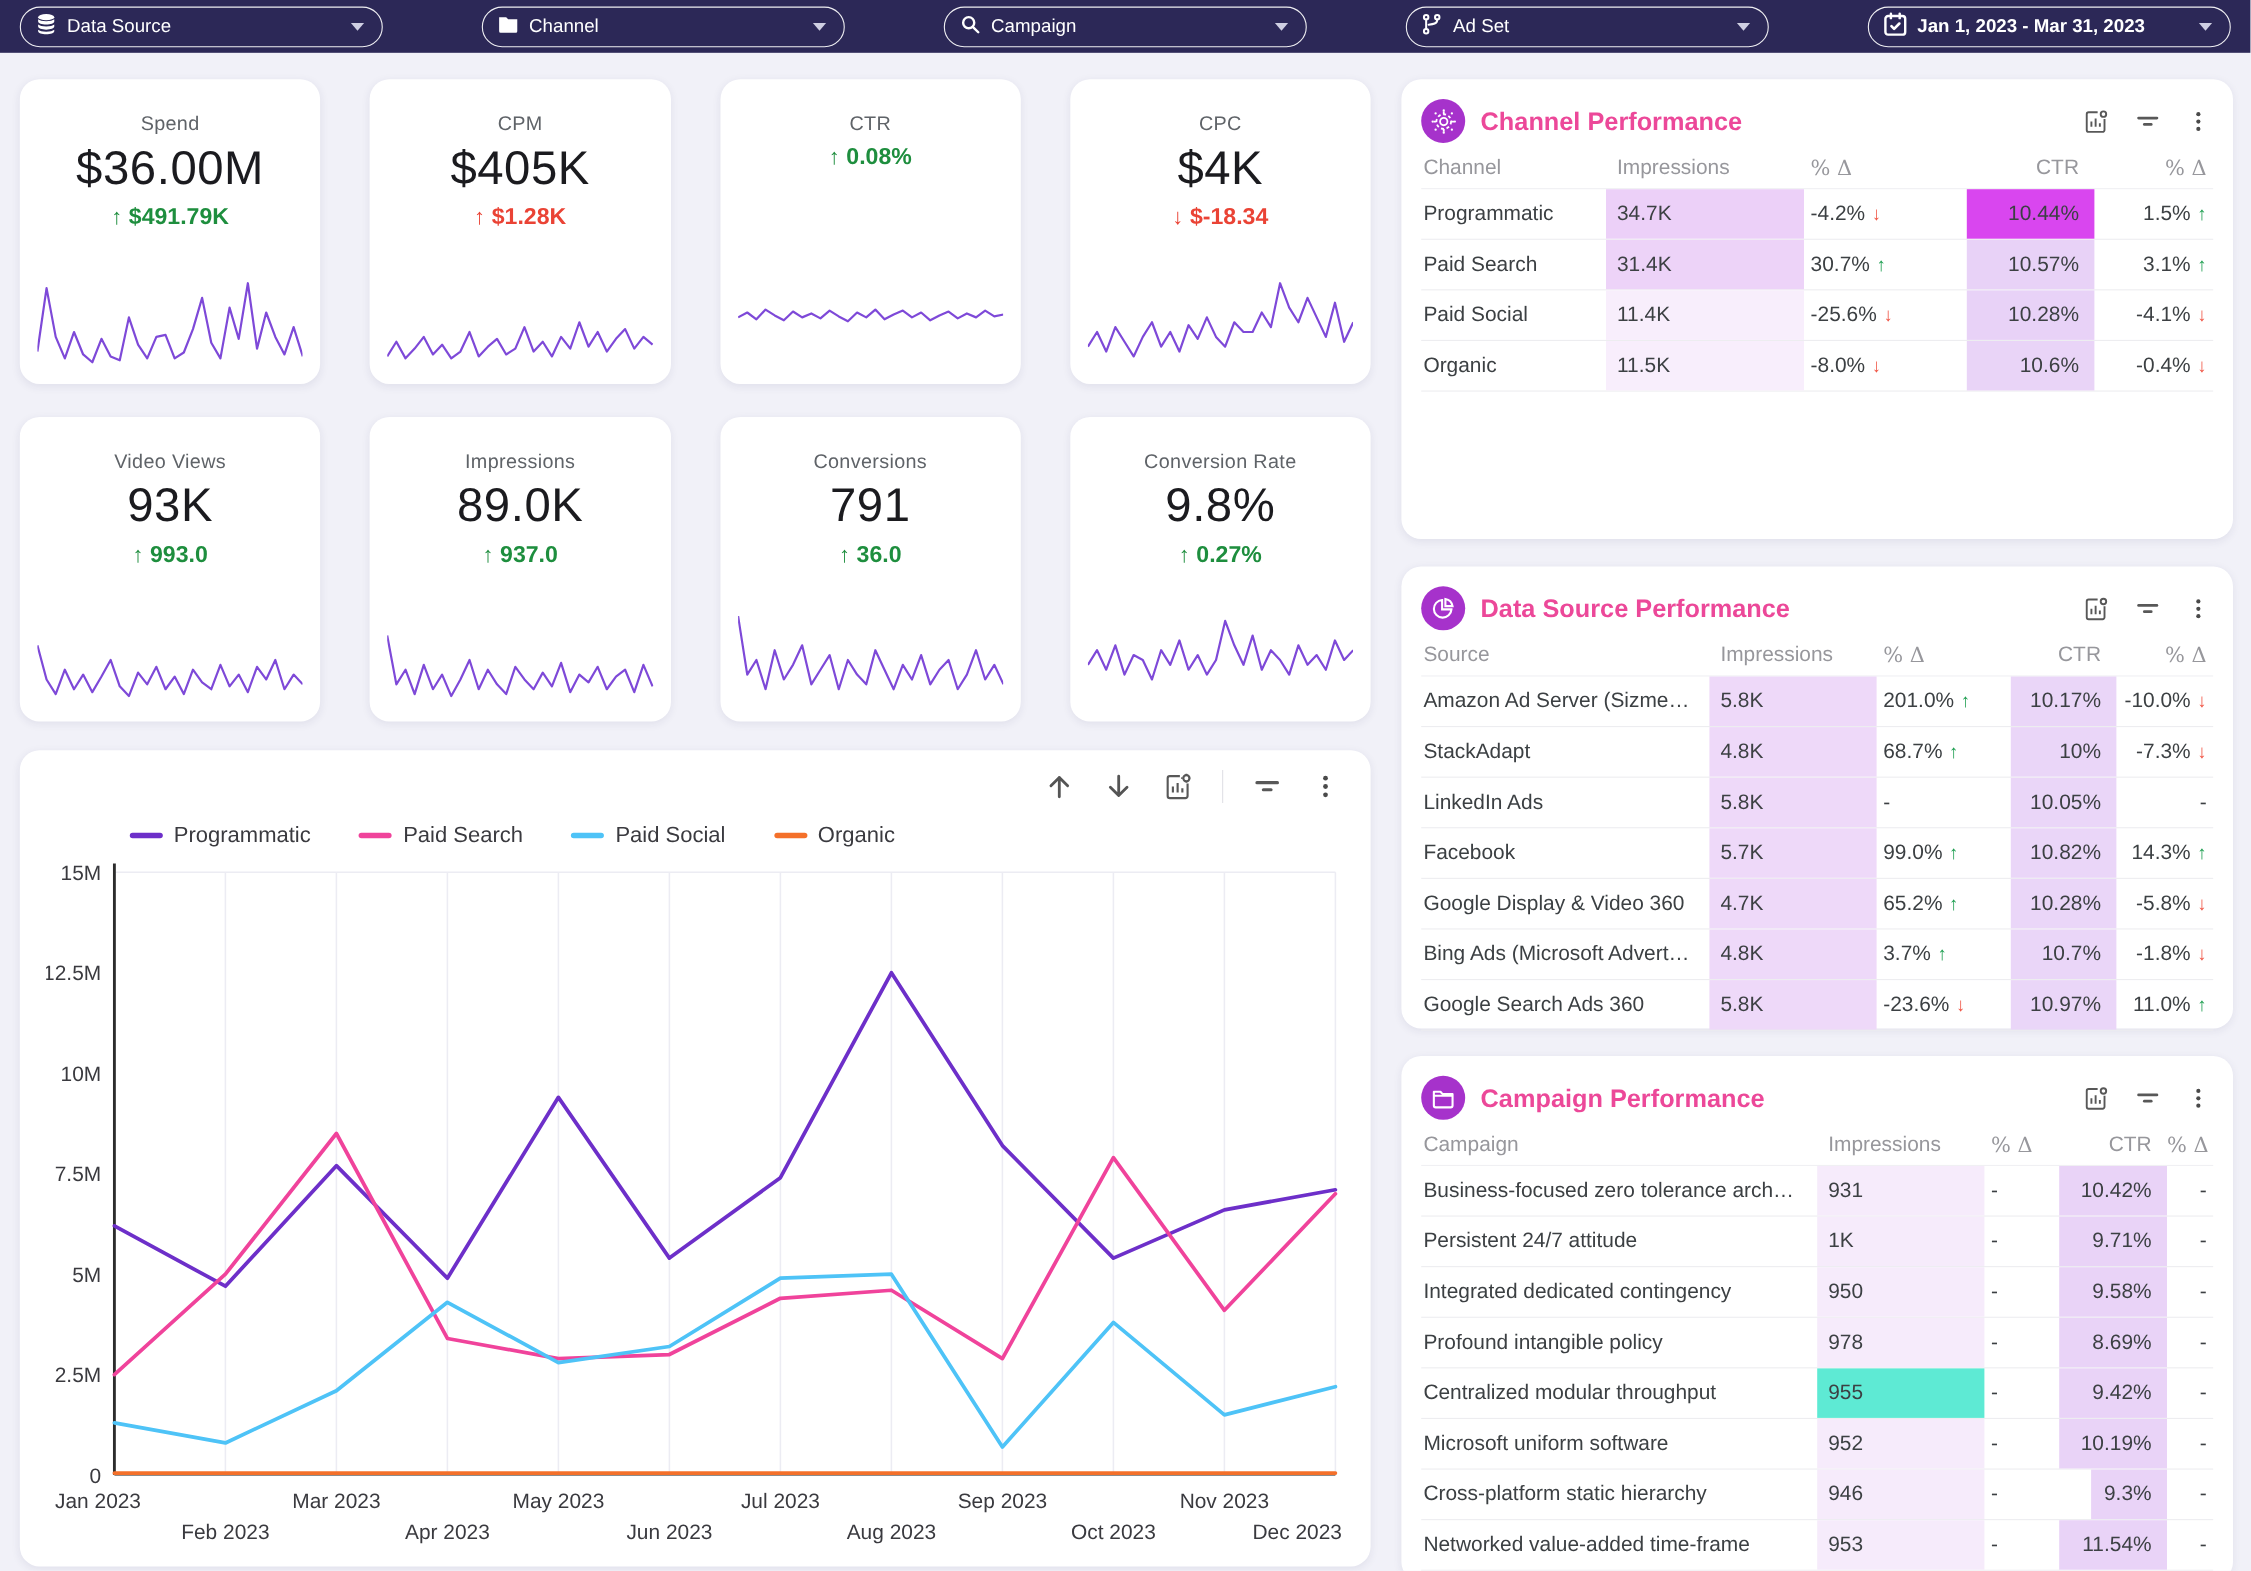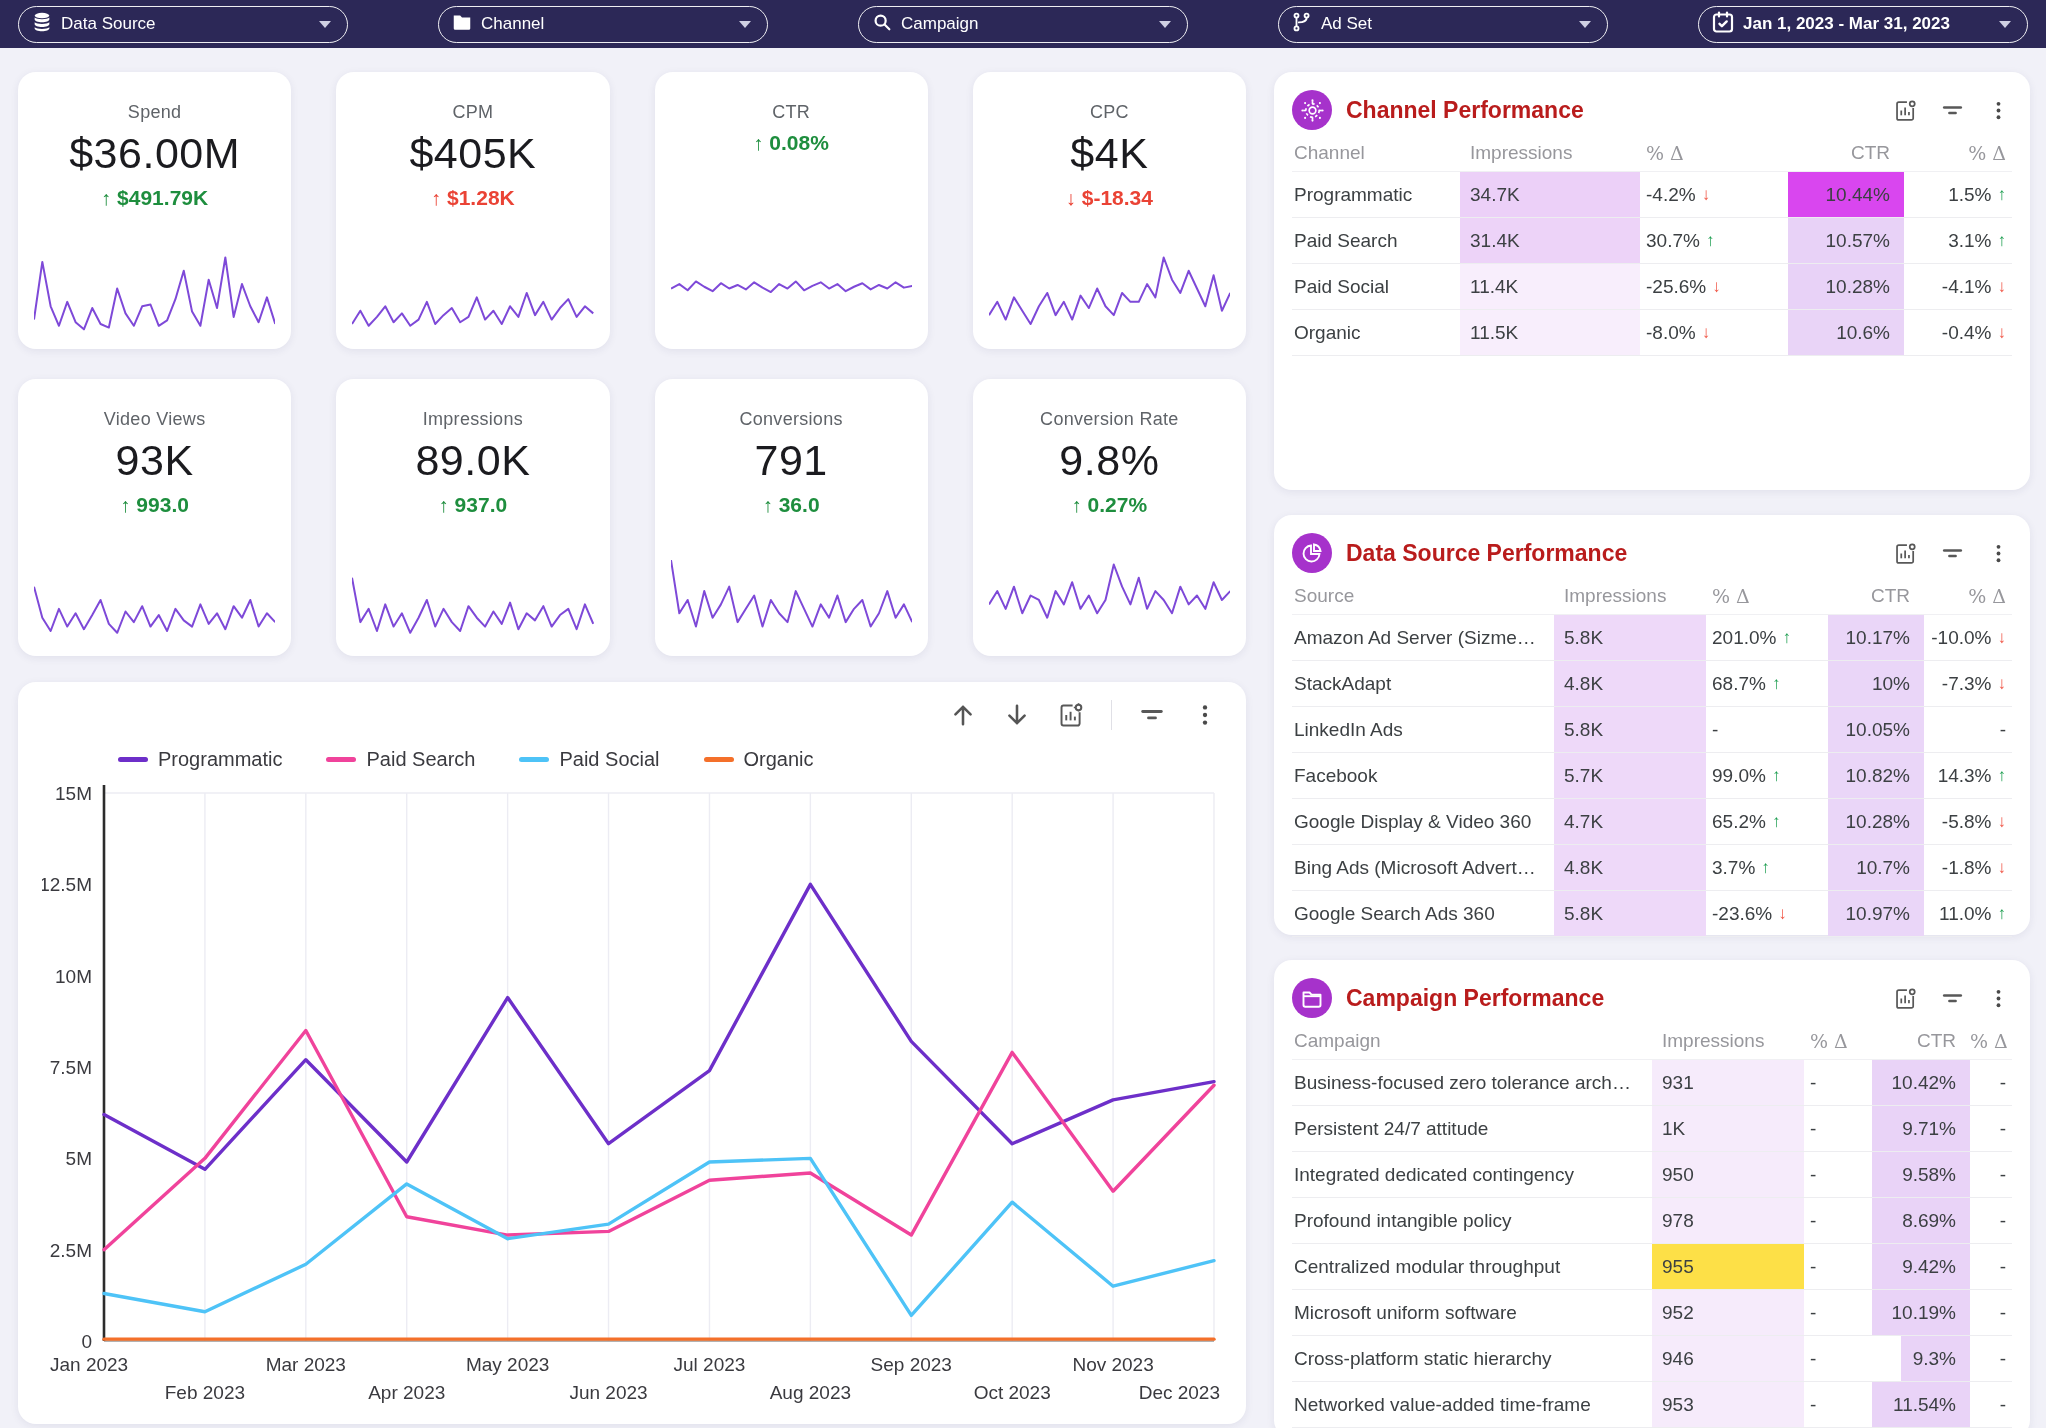--- a/index.html
+++ b/index.html
@@ -38,21 +38,21 @@
   .chart-legend{display:flex;gap:44px;margin:12px 0 4px 76px;align-items:center}
   .legend-item{display:flex;align-items:center;gap:10px;font-size:20px;color:#3a3a3f}
   .legend-swatch{width:30px;height:5px;border-radius:3px}
   .axlab{font-size:19px;fill:#3a3a3f}
 
   
   .table-card{padding:14px 18px 0 18px;margin-bottom:25px;position:relative}
   .t0{height:418px}.t1{height:420px}.t2{height:478px}
   .tc-head{display:flex;align-items:center;gap:14px;height:48px}
   .tc-circle{width:40px;height:40px;border-radius:50%;background:#a632cb;display:flex;align-items:center;justify-content:center;flex:none}
-  .tc-title{font-size:23px;font-weight:600;color:#b91c1c;flex:1;white-space:nowrap;overflow:hidden}
+  .tc-title{font-size:23px;font-weight:600;color:#ec4899;flex:1;white-space:nowrap;overflow:hidden}
   .tc-tools{display:flex;gap:22px;align-items:center;padding-right:2px}
   .thead,.trow{display:grid;align-items:center}
   .t0 .thead,.t0 .trow{grid-template-columns:168px 180px 148px 116px 1fr}
   .t1 .thead,.t1 .trow{grid-template-columns:262px 152px 122px 96px 1fr}
   .t2 .thead,.t2 .trow{grid-template-columns:360px 152px 68px 98px 1fr}
   .thead{height:38px;border-bottom:1px solid #f0f0f3}
   .hc{font-size:19px;color:#97979c;white-space:nowrap}
   .hc2,.hc4{font-family:"DejaVu Serif",serif}
   .hc0{padding-left:2px}.hc1{padding-left:10px}.hc2{padding-left:6px}
   .hc3,.hc4{text-align:right}.hc3{padding-right:14px}.hc4{padding-right:6px}
@@ -665,21 +665,21 @@
               <span class="v">-</span>
             </div>
     <div class="c ctr" style="background: rgb(233, 211, 247);">8.69%</div>
     <div class="c pct p2">
               <span class="v">-</span>
             </div>
   </div>
 
   <div class="trow">
     <div class="c name">Centralized modular throughput</div>
-    <div class="c imp" style="background: #fde047;">955</div>
+    <div class="c imp" style="background: #5eead4;">955</div>
     <div class="c pct p1">
               <span class="v">-</span>
             </div>
     <div class="c ctr" style="background: rgb(233, 211, 247);">9.42%</div>
     <div class="c pct p2">
               <span class="v">-</span>
             </div>
   </div>
 
   <div class="trow">

